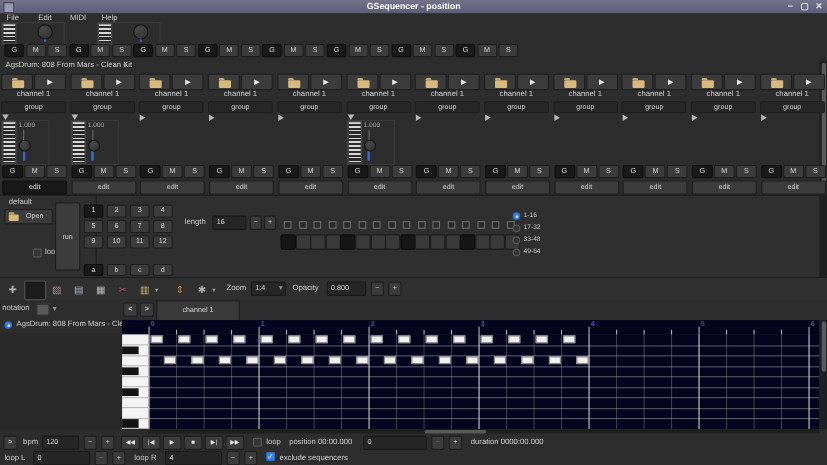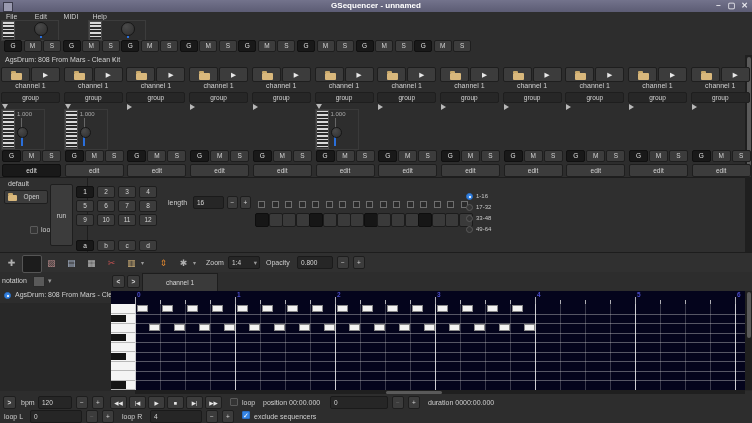--- a/index.html
+++ b/index.html
@@ -39,21 +39,21 @@
   .scroll{position:absolute;background:#1f1f1f;}
   .thumb{position:absolute;background:#5a5a5a;border-radius:2px;}
   .gridv{position:absolute;width:1px;}
   .gridh{position:absolute;height:1px;}
 </style>
 </head>
 <body>
 
 <div class="abs titlebar">
   <span class="abs" style="left:3px;top:2px;width:8px;height:8px;background:#9a9ab0;border:1px solid #3a3a4a;"></span>
-  <span>GSequencer - unnamed</span>
+  <span>GSequencer - position</span>
   <span class="abs winbtn" style="right:28px;">−</span>
   <span class="abs winbtn" style="right:15px;">▢</span>
   <span class="abs winbtn" style="right:2px;">✕</span>
 </div>
 
 <div class="abs menubar" id="menubar">
     <div class="menuitem abs" style="position: absolute; left: 4px; top: 0px;">File</div>
     <div class="menuitem abs" style="position: absolute; left: 32.8px; top: 0px;">Edit</div>
     <div class="menuitem abs" style="position: absolute; left: 61.6px; top: 0px;">MIDI</div>
     <div class="menuitem abs" style="position: absolute; left: 90.4px; top: 0px;">Help</div>

